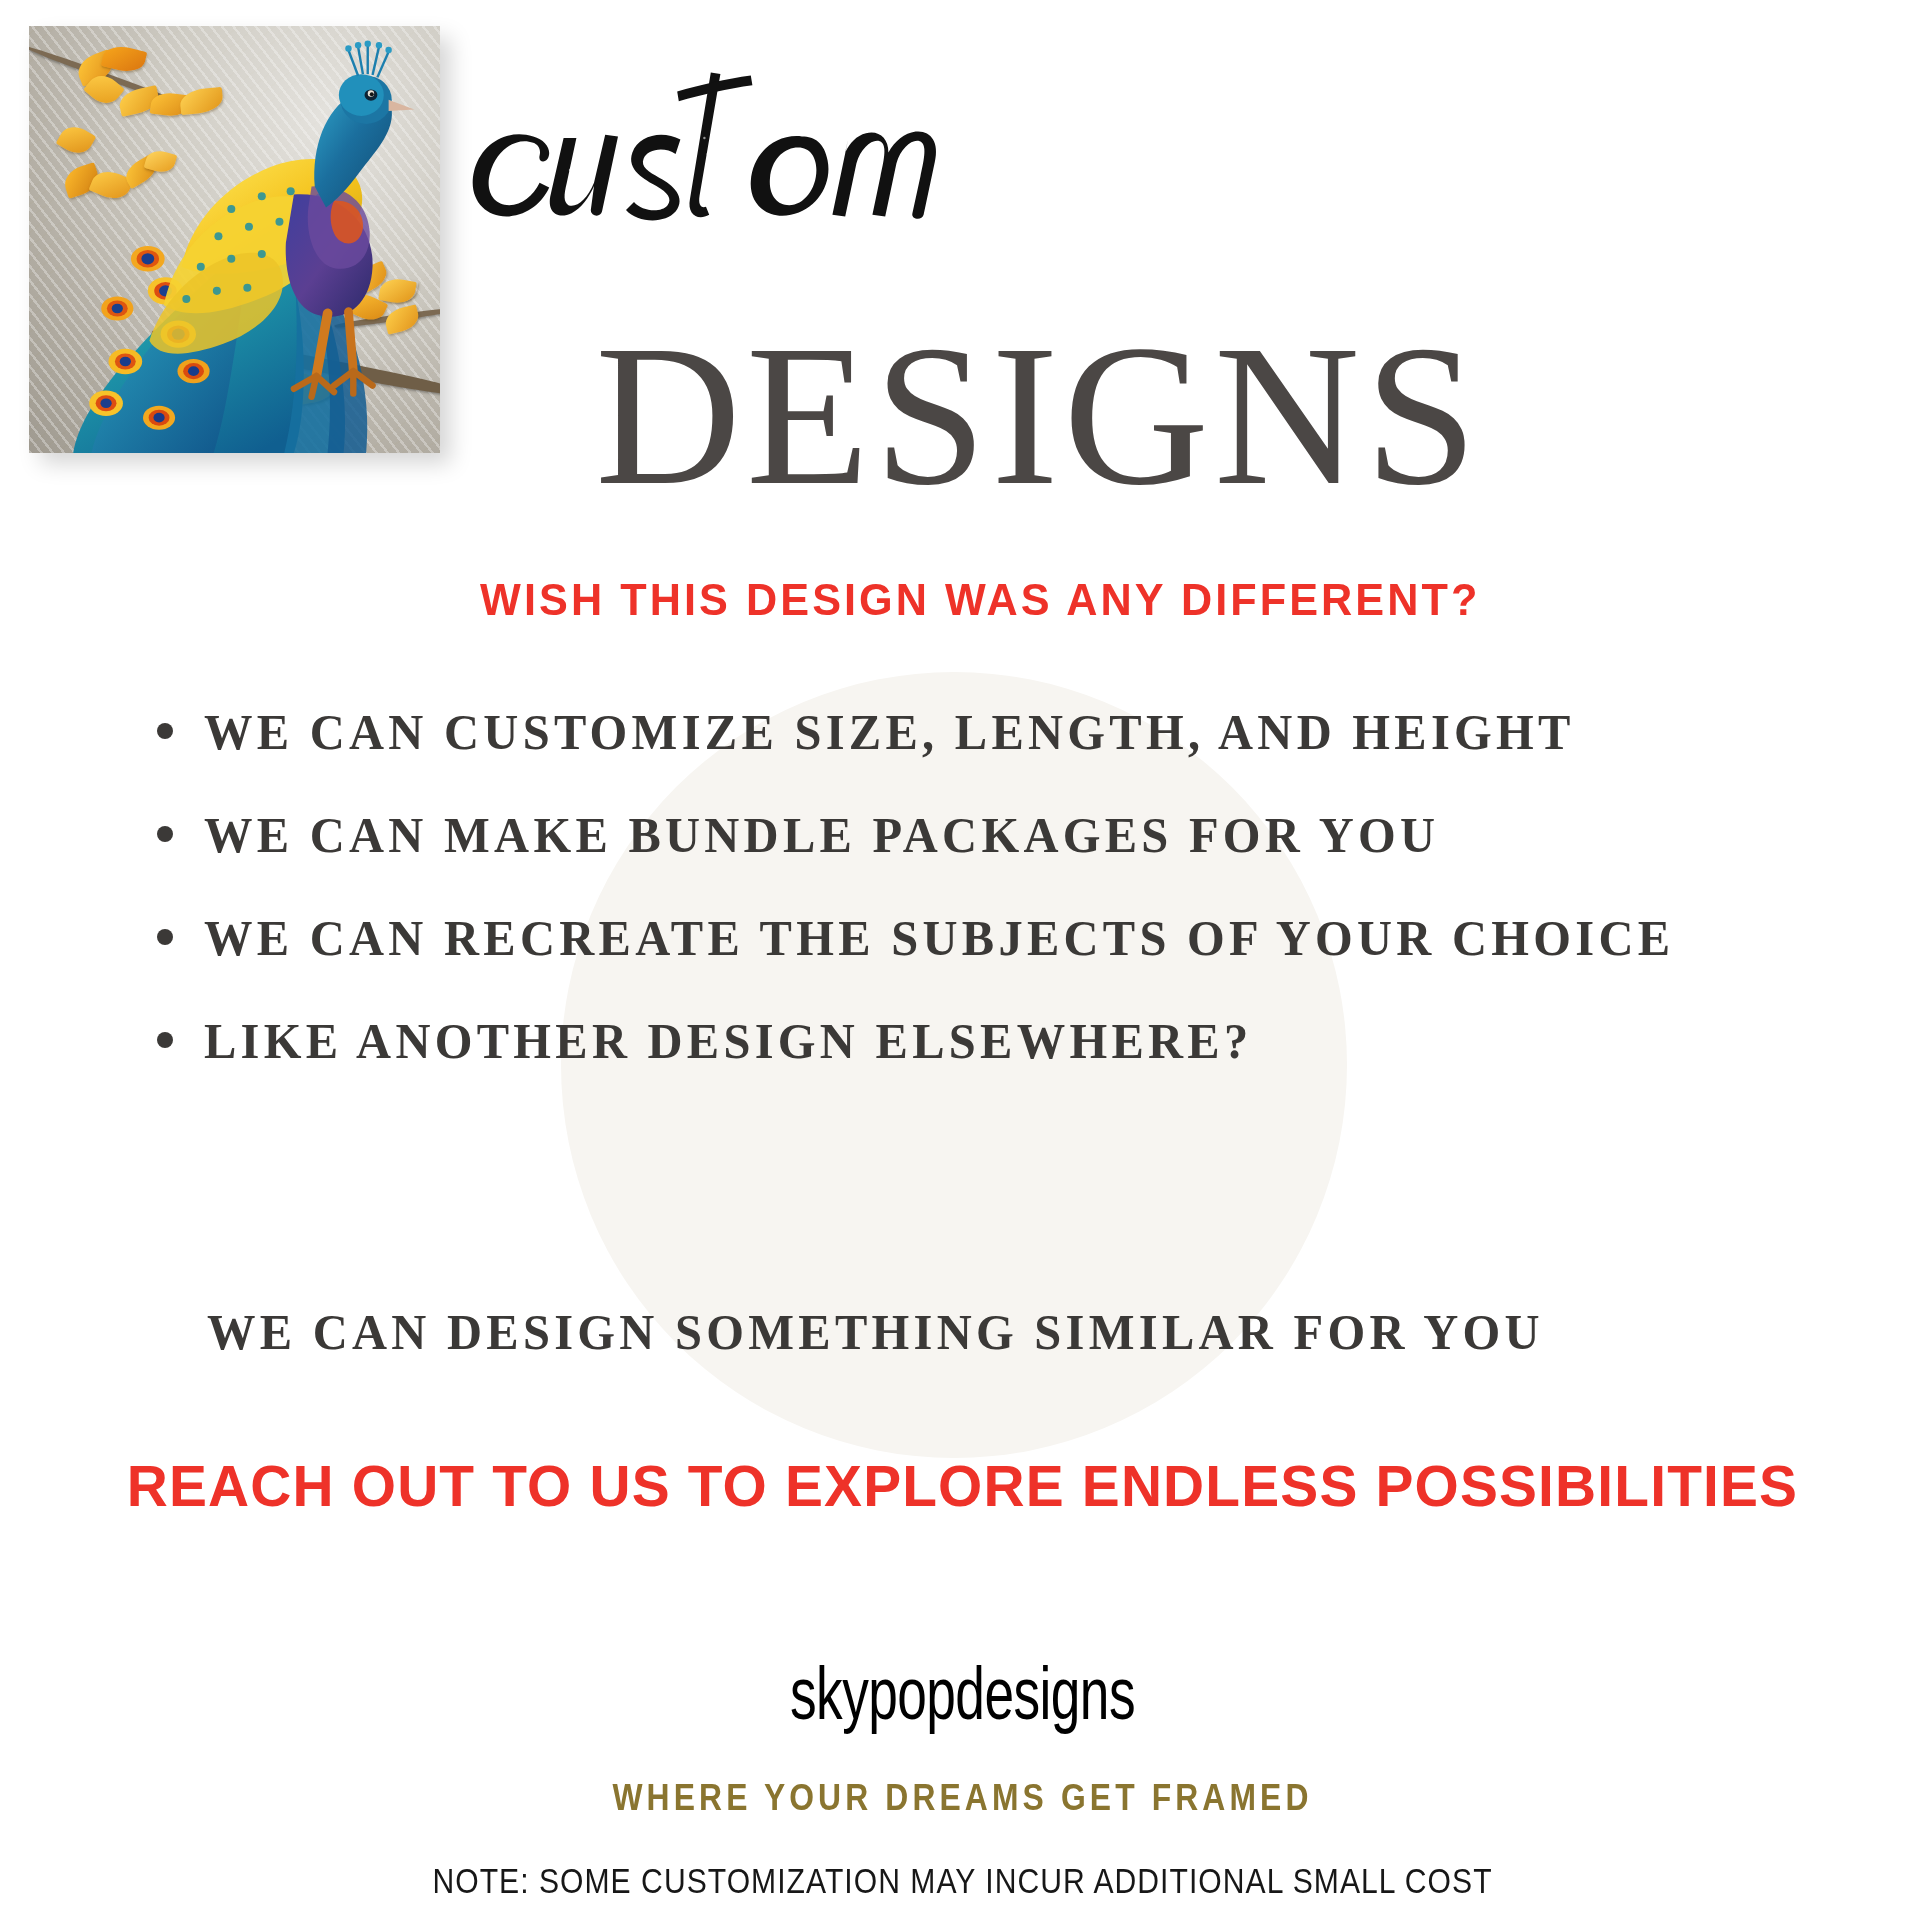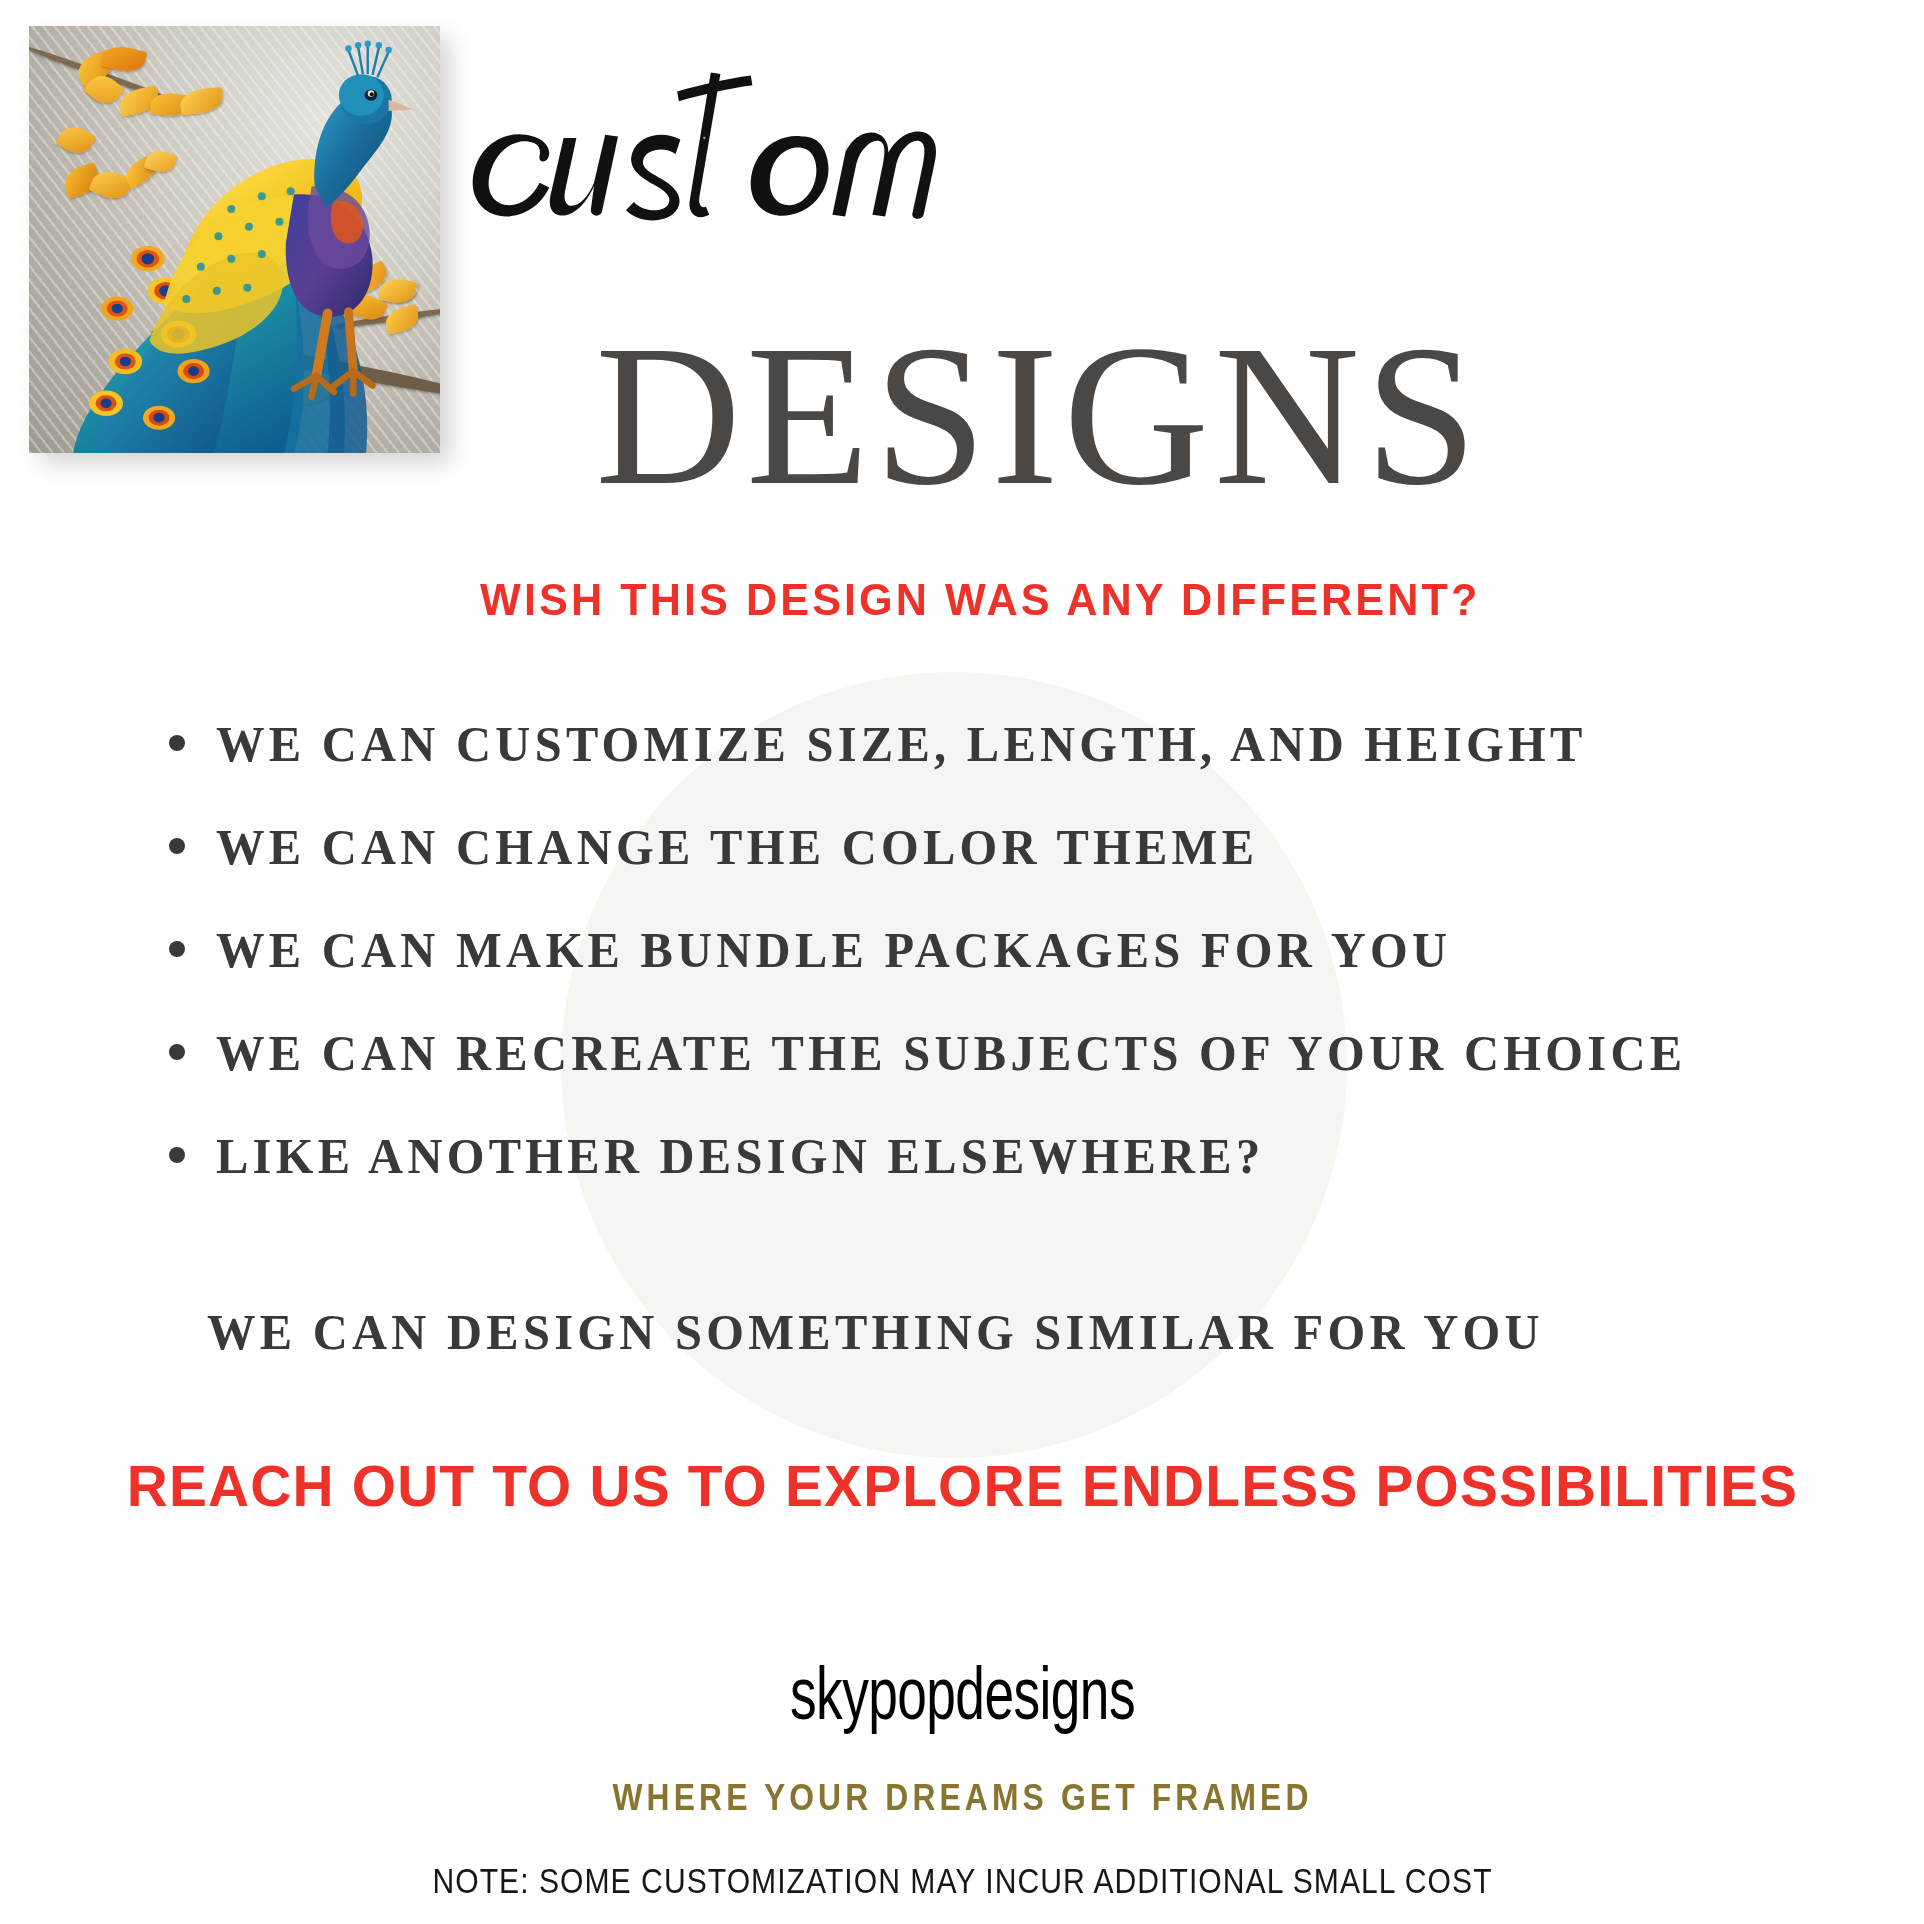--- a/index.html
+++ b/index.html
@@ -118,21 +118,21 @@
     transform: scaleX(0.96);
   }
 
   
   .bullets {
     position: absolute;
     left: 157px;
     top: 703px;
     width: 1636px;
     z-index: 2;
-    margin: 12px;
+    margin: 0;
     padding: 0;
     list-style: none;
   }
   .bullet-row {
     display: flex;
     align-items: baseline;
     height: 103px;
   }
   .bullet-dot {
     width: 16px;
@@ -445,24 +445,20 @@
 
 <div class="question">WISH  THIS  DESIGN  WAS ANY DIFFERENT?</div>
 
 <ul class="bullets">
   <li class="bullet-row">
     <span class="bullet-dot"></span>
     <span class="bullet-text">WE CAN CUSTOMIZE SIZE, LENGTH, AND HEIGHT</span>
   </li>
   <li class="bullet-row">
     <span class="bullet-dot"></span>
-    <span class="bullet-text">WE CAN CHANGE THE COLOR THEME</span>
-  </li>
-  <li class="bullet-row">
-    <span class="bullet-dot"></span>
     <span class="bullet-text">WE CAN MAKE BUNDLE PACKAGES FOR YOU</span>
   </li>
   <li class="bullet-row">
     <span class="bullet-dot"></span>
     <span class="bullet-text">WE CAN RECREATE THE SUBJECTS OF YOUR CHOICE</span>
   </li>
   <li class="bullet-row">
     <span class="bullet-dot"></span>
     <span class="bullet-text">LIKE ANOTHER DESIGN ELSEWHERE?</span>
   </li>

